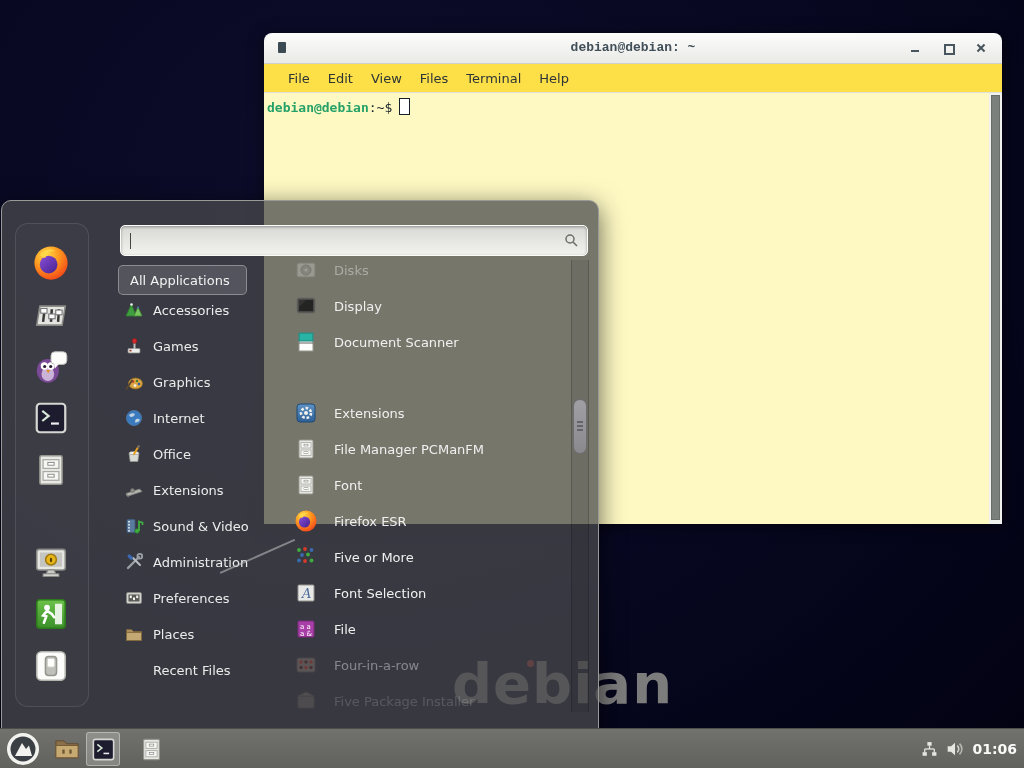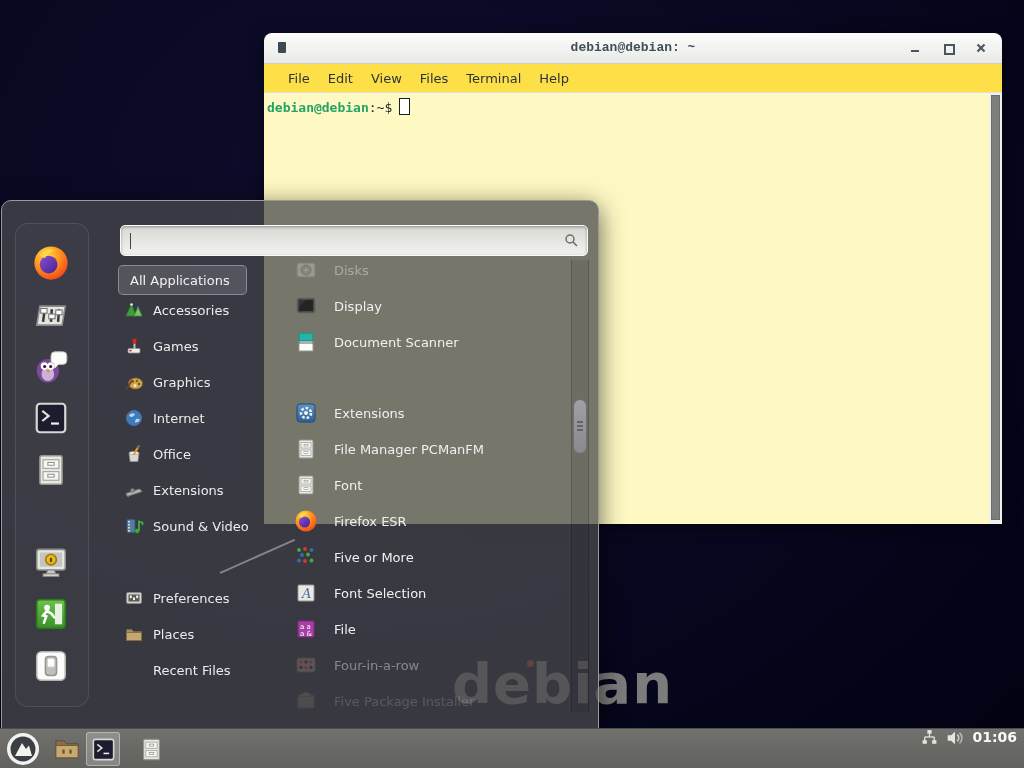--- a/index.html
+++ b/index.html
@@ -77,21 +77,21 @@
   #app-thumb .grip{position:absolute;left:3px;width:6px;height:1.5px;background:#64646a;}
   #trail{position:absolute;left:220px;top:572px;width:82px;height:2px;z-index:3;
     background:rgba(195,195,195,.55);transform:rotate(-24deg);transform-origin:0 50%;border-radius:1px;}
 
   
   #taskbar{position:absolute;left:0;bottom:0;width:1024px;height:40px;z-index:5;
     background:linear-gradient(#71716d,#61615d);border-top:1px solid #4d4d49;box-sizing:border-box;}
   .launcher{position:absolute;top:3px;width:34px;height:34px;display:flex;align-items:center;justify-content:center;}
   #launch-terminal{background:rgba(255,255,255,.22);border:1px solid rgba(255,255,255,.35);
     border-radius:3px;box-sizing:border-box;}
-  #tray{position:absolute;right:7px;top:0;height:40px;display:flex;align-items:flex-start;gap:8px;}
+  #tray{position:absolute;right:7px;top:0;height:40px;display:flex;align-items:center;gap:8px;}
   #clock{font-size:14px;font-weight:bold;color:#fafaf8;}
 </style>
 </head>
 <body>
 
 <svg width="0" height="0" style="position:absolute">
   <defs>
     <radialGradient id="gfx" cx="35%" cy="25%" r="85%">
       <stop offset="0%" stop-color="#ffd94a"></stop>
         <stop offset="45%" stop-color="#ff9a1f"></stop>
@@ -295,20 +295,29 @@
       <rect x="3" y="3.5" width="8" height="13" rx="1" fill="#5a7a9e" stroke="#3a5a7e" stroke-width=".8"></rect>
       <rect x="4.2" y="5" width="1.6" height="1.6" fill="#e8eef4"></rect>
         <rect x="4.2" y="8" width="1.6" height="1.6" fill="#e8eef4"></rect>
       <rect x="4.2" y="11" width="1.6" height="1.6" fill="#e8eef4"></rect>
         <rect x="4.2" y="14" width="1.6" height="1.6" fill="#e8eef4"></rect>
       <circle cx="13" cy="15" r="2.2" fill="#3fae3f" stroke="#2a7d2a" stroke-width=".7"></circle>
       <path d="M15 15 V5.5 l3.5 1.2 V9" fill="none" stroke="#3fae3f" stroke-width="1.8"></path>
     </svg>
     <span class="cl">Sound &amp; Video</span>
   </div>
+  <div class="cat-row" style="top:343px">
+    <svg class="ci" viewBox="0 0 20 20">
+      <line x1="4" y1="16" x2="15" y2="5" stroke="#9aa0a6" stroke-width="2.4" stroke-linecap="round"></line>
+      <circle cx="15.8" cy="4.2" r="2.4" fill="none" stroke="#9aa0a6" stroke-width="1.8"></circle>
+      <line x1="9" y1="6" x2="16" y2="13" stroke="#b8bdc2" stroke-width="2" stroke-linecap="round"></line>
+      <rect x="3.2" y="3.2" width="6" height="3.4" rx="1.6" transform="rotate(45 6 5)" fill="#3a6ab0"></rect>
+    </svg>
+    <span class="cl">Administration</span>
+  </div>
   <div class="cat-row" style="top:379px">
     <svg class="ci" viewBox="0 0 20 20">
       <rect x="2.5" y="4.5" width="15" height="11" rx="1.5" fill="#d2d2ce" stroke="#8a8a86" stroke-width=".8"></rect>
       <rect x="4.5" y="6.5" width="11" height="7" fill="#5a5a56"></rect>
       <rect x="5.8" y="7.5" width="2" height="2.6" fill="#f4f4f2"></rect>
       <rect x="9" y="9.5" width="2" height="2.6" fill="#f4f4f2"></rect>
       <rect x="12.2" y="7.5" width="2" height="2.6" fill="#f4f4f2"></rect>
     </svg>
     <span class="cl">Preferences</span>
   </div>

